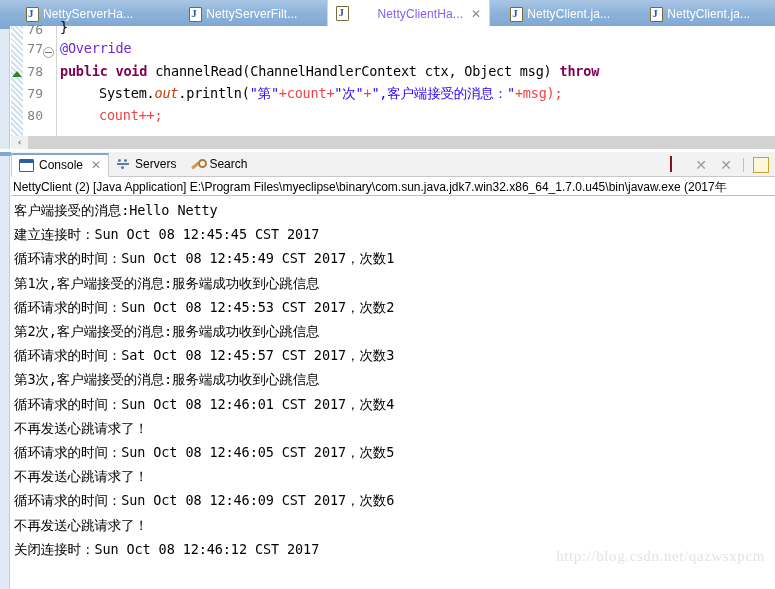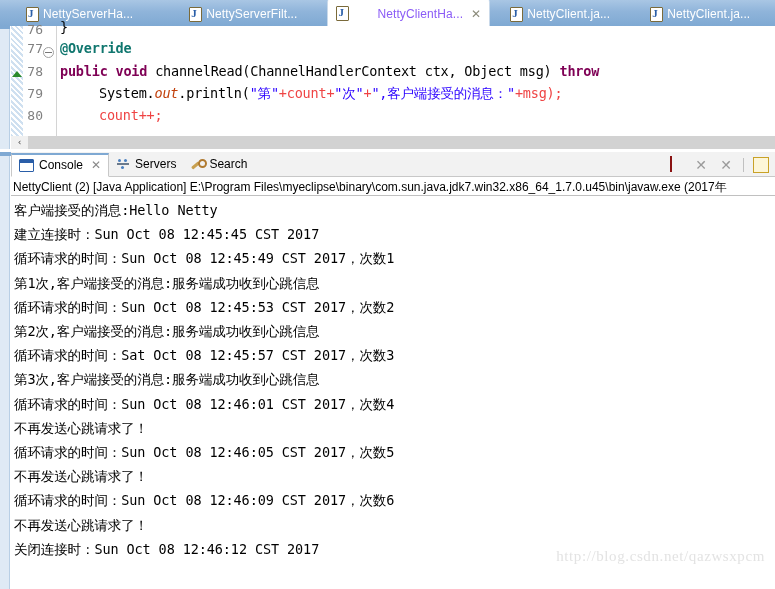--- a/index.html
+++ b/index.html
@@ -149,21 +149,21 @@
   .codeline {
     position: absolute;
     left: 60px;
     font-family: "DejaVu Sans Mono", monospace;
     font-size: 13.5px;
     white-space: pre;
     color: #000000;
     letter-spacing: -0.2px;
   }
   .kw { color: #7f0055; font-weight: bold; }
-  .ann { color: #0f766e; font-weight: bold; }
+  .ann { color: #6d28d9; }
   .str { color: #2a00ff; }
   .fld { color: #c2410c; font-style: italic; }
   .var { color: #ef4444; }
   .plain { color: #000000; }
 
   #editor-hscroll {
     position: absolute;
     left: 11px; top: 110px;
     width: 764px; height: 13px;
     background: #f3f3f3;

